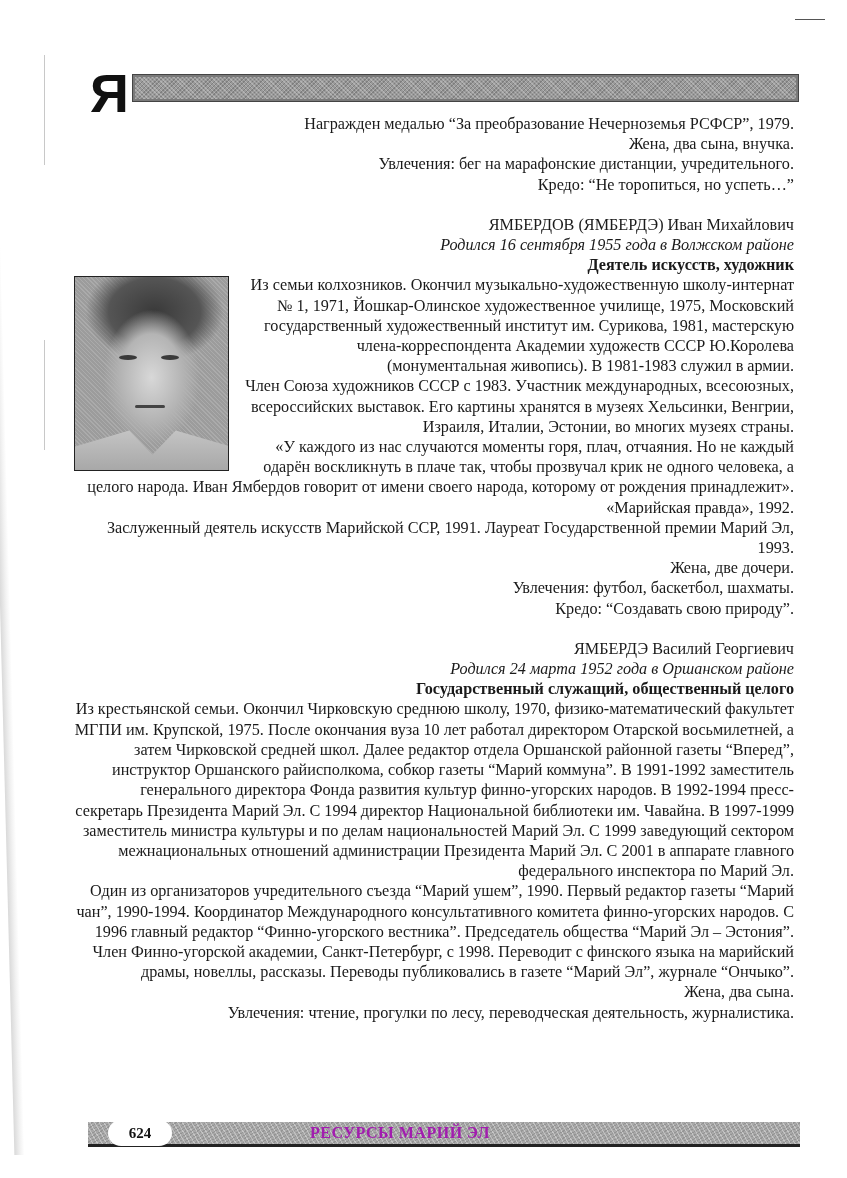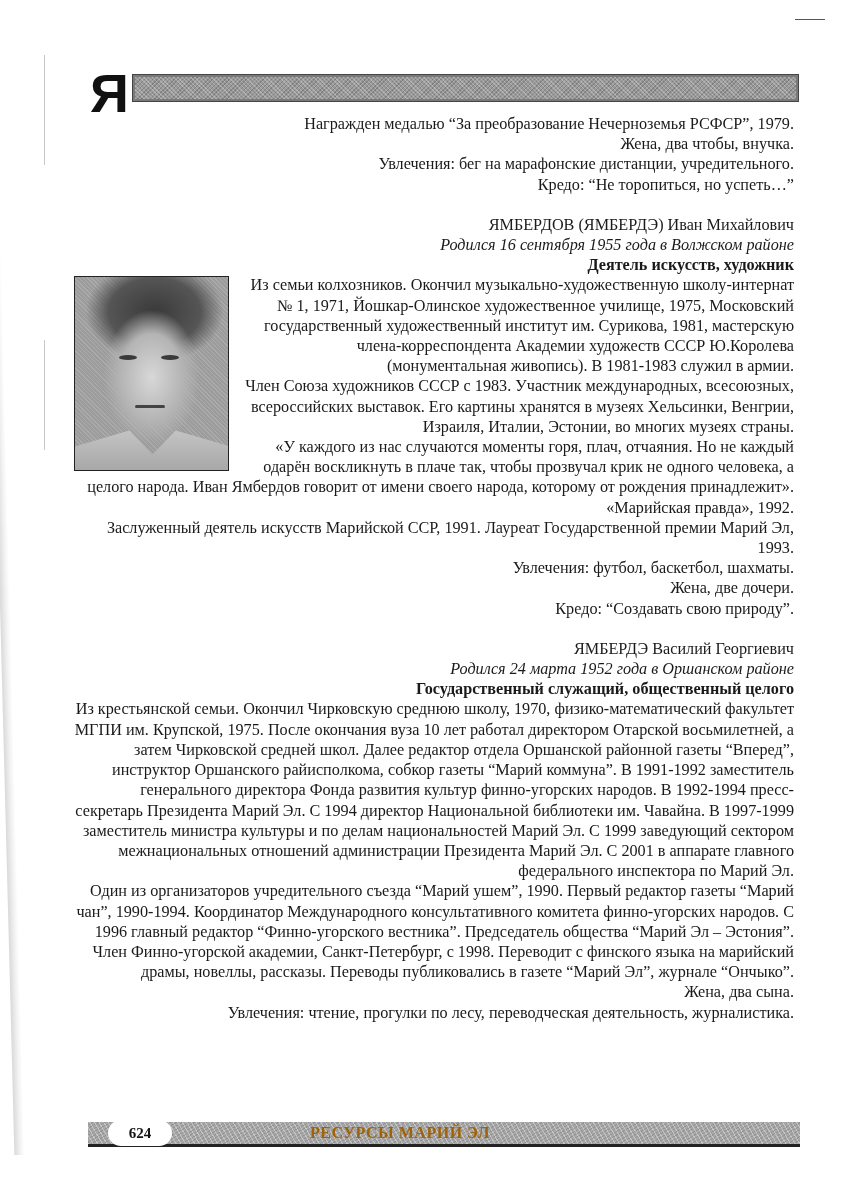--- a/index.html
+++ b/index.html
@@ -74,62 +74,62 @@
     position: absolute; left: 38px; top: 24px; width: 560px; height: 2px;
     background: linear-gradient(to right, #222 85%, rgba(0,0,0,0));
   }
   .page-number {
     position: absolute; left: 20px; top: 0; width: 64px; height: 26px;
     background: #ffffff; border-radius: 13px;
     font-weight: bold; font-size: 15px; line-height: 26px; text-align: center; color: #111;
   }
   .footer-title {
     position: absolute; left: 222px; top: 2px;
-    font-weight: bold; font-size: 16px; line-height: 22px; letter-spacing: 0.5px; color: #a16207;
+    font-weight: bold; font-size: 16px; line-height: 22px; letter-spacing: 0.5px; color: #a21caf;
   }
 </style>
 </head>
 <body>
 
 <div class="scan-edge"></div>
 <div class="scan-line" style="top:55px;height:110px;"></div>
 <div class="scan-line" style="top:340px;height:110px;"></div>
 <div class="corner-mark"></div>
 
 <div class="letter-header">
   <div class="big-letter">Я</div>
   <div class="header-bar"></div>
 </div>
 
 <div class="content">
   <div>
     <p>Награжден медалью “За преобразование Нечерноземья РСФСР”, 1979.</p>
-    <p>Жена, два чтобы, внучка.</p>
+    <p>Жена, два сына, внучка.</p>
     <p>Увлечения: бег на марафонские дистанции, учредительного.</p>
     <p>Кредо: “Не торопиться, но успеть…”</p>
   </div>
 
   <div class="gap"></div>
 
   <div>
     <p class="entry-name">ЯМБЕРДОВ (ЯМБЕРДЭ) Иван Михайлович</p>
     <p class="entry-birth">Родился 16 сентября 1955 года в Волжском районе</p>
     <p class="entry-occupation">Деятель искусств, художник</p>
     <div class="photo" title="portrait photo">
       <span class="eye" style="left:44px;"></span>
       <span class="eye" style="left:86px;"></span>
       <span class="mouth"></span>
       <span class="collar"></span>
     </div>
     <p>Из семьи колхозников. Окончил музыкально-художественную школу-интернат № 1, 1971, Йошкар-Олинское художественное училище, 1975, Московский государственный художественный институт им. Сурикова, 1981, мастерскую члена-корреспондента Академии художеств СССР Ю.Королева (монументальная живопись). В 1981-1983 служил в армии.</p>
     <p>Член Союза художников СССР с 1983. Участник международных, всесоюзных, всероссийских выставок. Его картины хранятся в музеях Хельсинки, Венгрии, Израиля, Италии, Эстонии, во многих музеях страны.</p>
     <p>«У каждого из нас случаются моменты горя, плач, отчаяния. Но не каждый одарён воскликнуть в плаче так, чтобы прозвучал крик не одного человека, а целого народа. Иван Ямбердов говорит от имени своего народа, которому от рождения принадлежит». «Марийская правда», 1992.</p>
     <p>Заслуженный деятель искусств Марийской ССР, 1991. Лауреат Государственной премии Марий Эл, 1993.</p>
+    <p>Жена, две дочери.</p>
     <p>Увлечения: футбол, баскетбол, шахматы.</p>
-    <p>Жена, две дочери.</p>
     <p>Кредо: “Создавать свою природу”.</p>
   </div>
 
   <div class="gap"></div>
 
   <div>
     <p class="entry-name">ЯМБЕРДЭ Василий Георгиевич</p>
     <p class="entry-birth">Родился 24 марта 1952 года в Оршанском районе</p>
     <p class="entry-occupation">Государственный служащий, общественный целого</p>
     <p>Из крестьянской семьи. Окончил Чирковскую среднюю школу, 1970, физико-математический факультет МГПИ им. Крупской, 1975. После окончания вуза 10 лет работал директором Отарской восьмилетней, а затем Чирковской средней школ. Далее редактор отдела Оршанской районной газеты “Вперед”, инструктор Оршанского райисполкома, собкор газеты “Марий коммуна”. В 1991-1992 заместитель генерального директора Фонда развития культур финно-угорских народов. В 1992-1994 пресс-секретарь Президента Марий Эл. С 1994 директор Национальной библиотеки им. Чавайна. В 1997-1999 заместитель министра культуры и по делам национальностей Марий Эл. С 1999 заведующий сектором межнациональных отношений администрации Президента Марий Эл. С 2001 в аппарате главного федерального инспектора по Марий Эл.</p>

